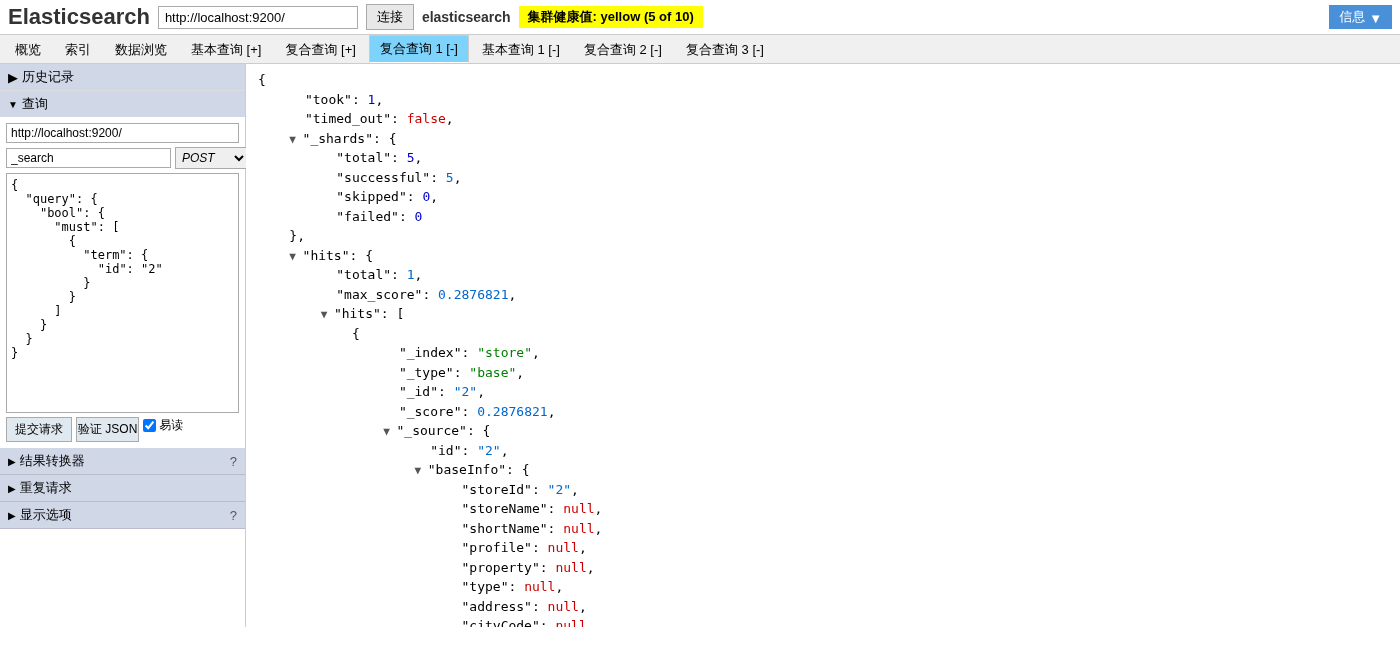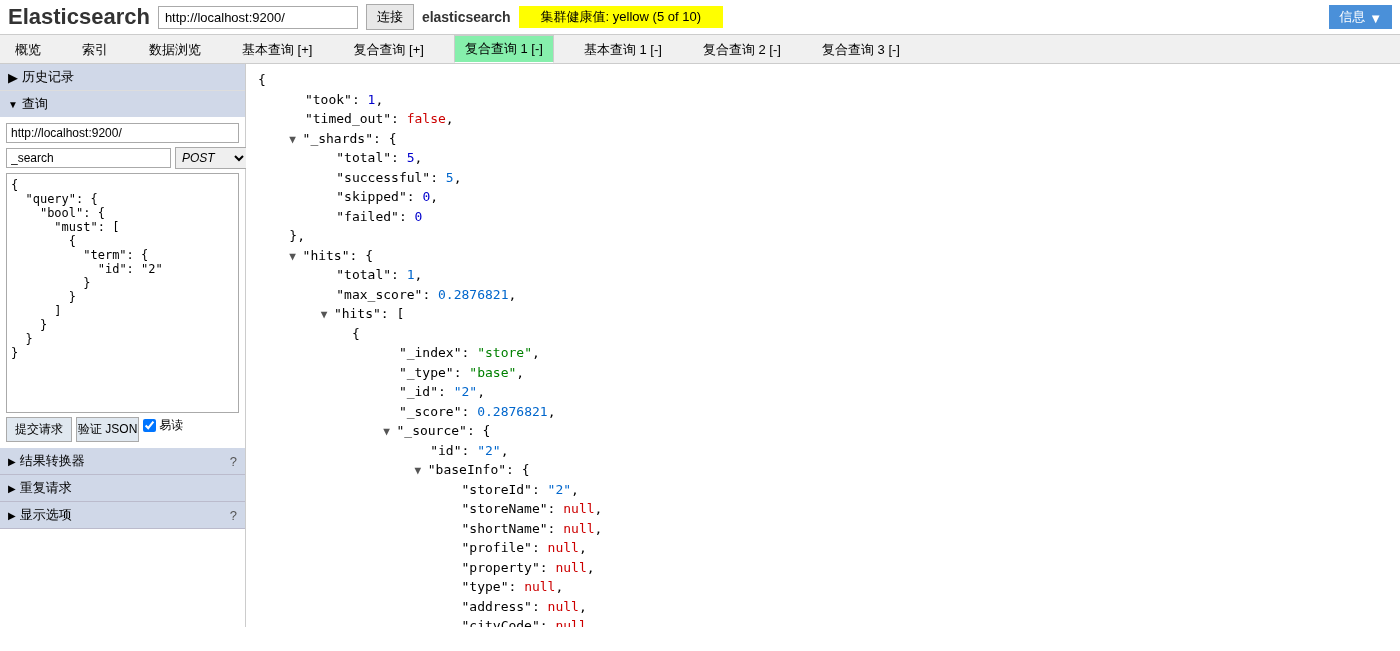--- a/index.html
+++ b/index.html
@@ -34,22 +34,22 @@
       text-align: right;
     }
     .header-cluster-name {
       font-weight: bold;
       color: #333;
       font-size: 14px;
     }
     .header-health-badge {
       background: yellow;
       color: #000;
-      font-weight: normal;
-      padding: 2px 22px;
+      font-weight: bold;
+      padding: 2px 9px;
       font-size: 13px;
     }
     .header-info-btn {
       margin-left: auto;
       background: #4a90d9;
       color: #fff;
       border: none;
       padding: 3px 10px;
       cursor: pointer;
       font-size: 13px;
@@ -58,33 +58,33 @@
       gap: 4px;
     }
 
     
     .tabs-bar {
       display: flex;
       align-items: center;
       background: #f0f0f0;
       border-bottom: 1px solid #ccc;
       padding: 0 4px;
-      gap: 19px;
+      gap: 2px;
     }
     .tab-item {
       padding: 4px 10px;
       font-size: 13px;
       cursor: pointer;
       border: 1px solid transparent;
       border-bottom: none;
       background: #f0f0f0;
       white-space: nowrap;
     }
     .tab-item.active {
-      background: #86efac;
+      background: #7dd3fc;
       border: 1px solid #ccc;
       border-bottom: 1px solid #fff;
     }
 
     
     .main-layout {
       display: flex;
       height: calc(651px - 60px - 28px);
     }
 

